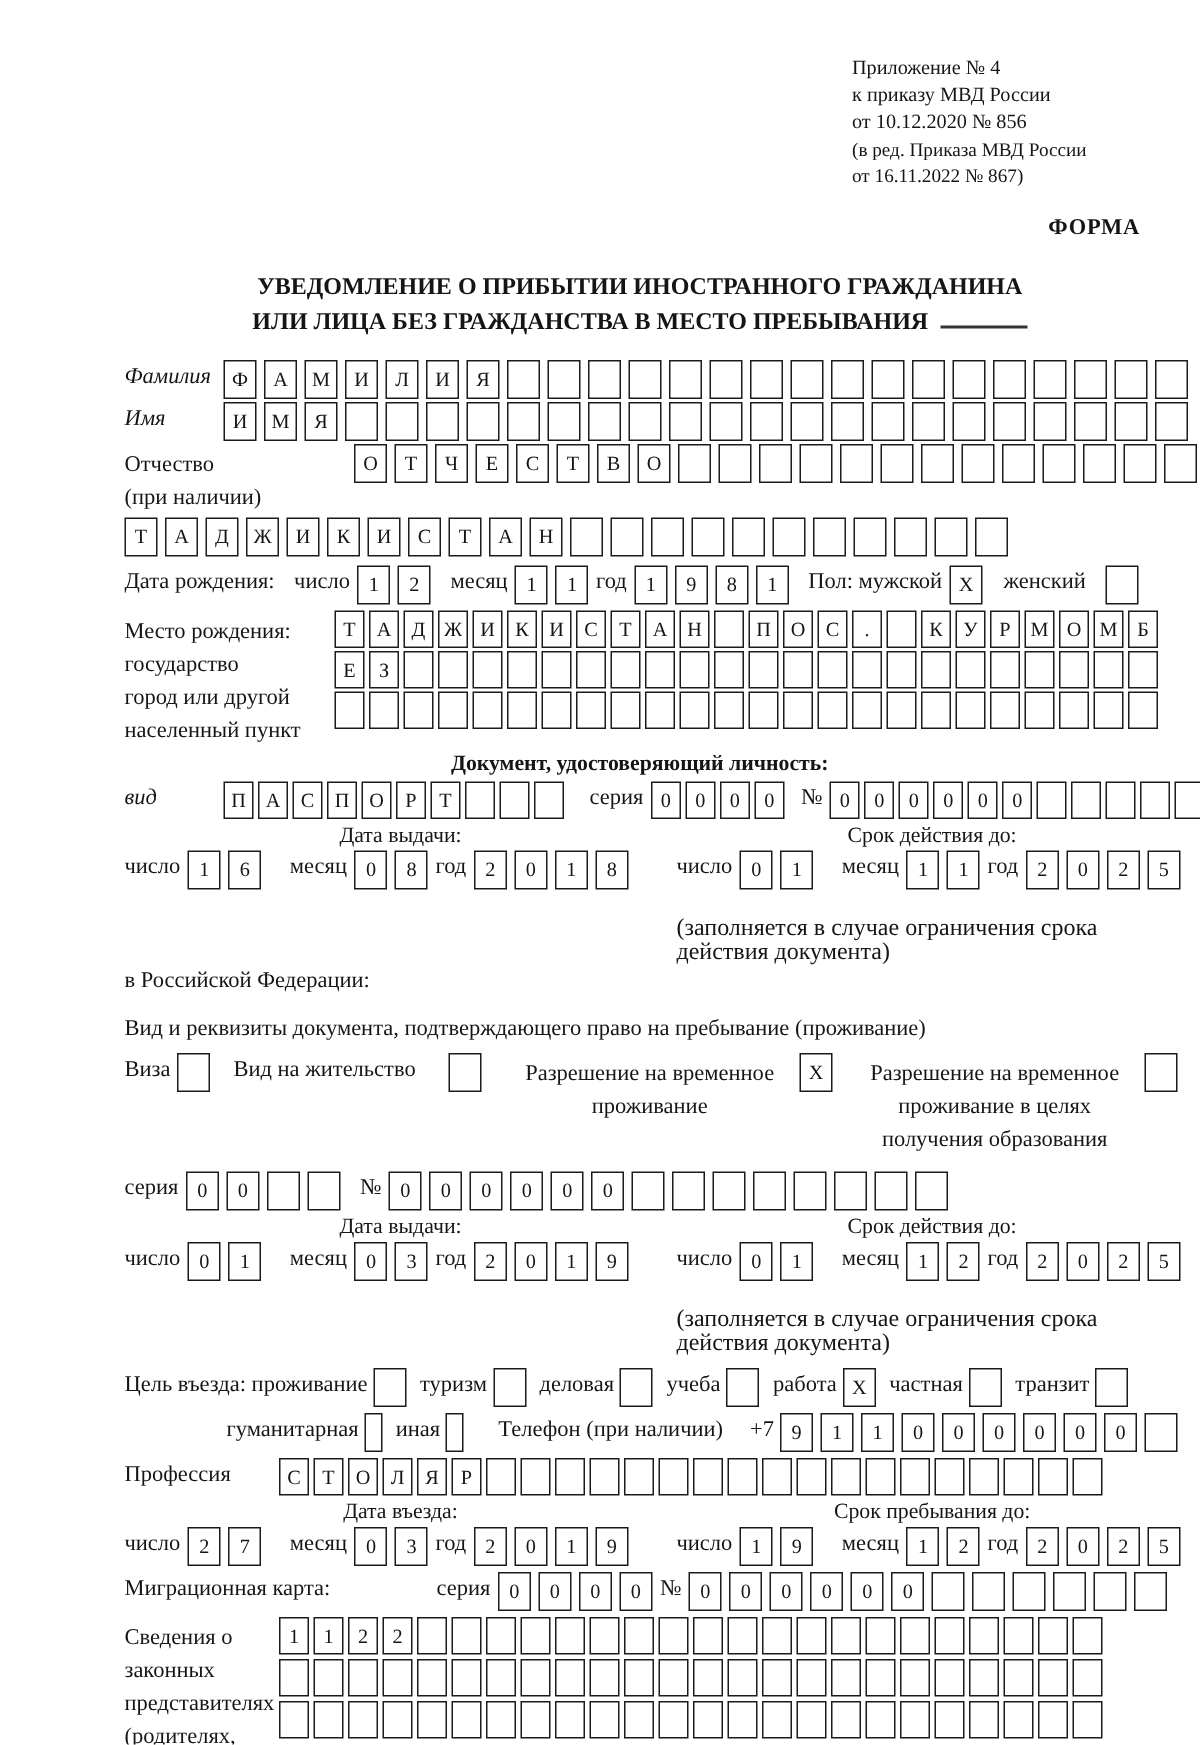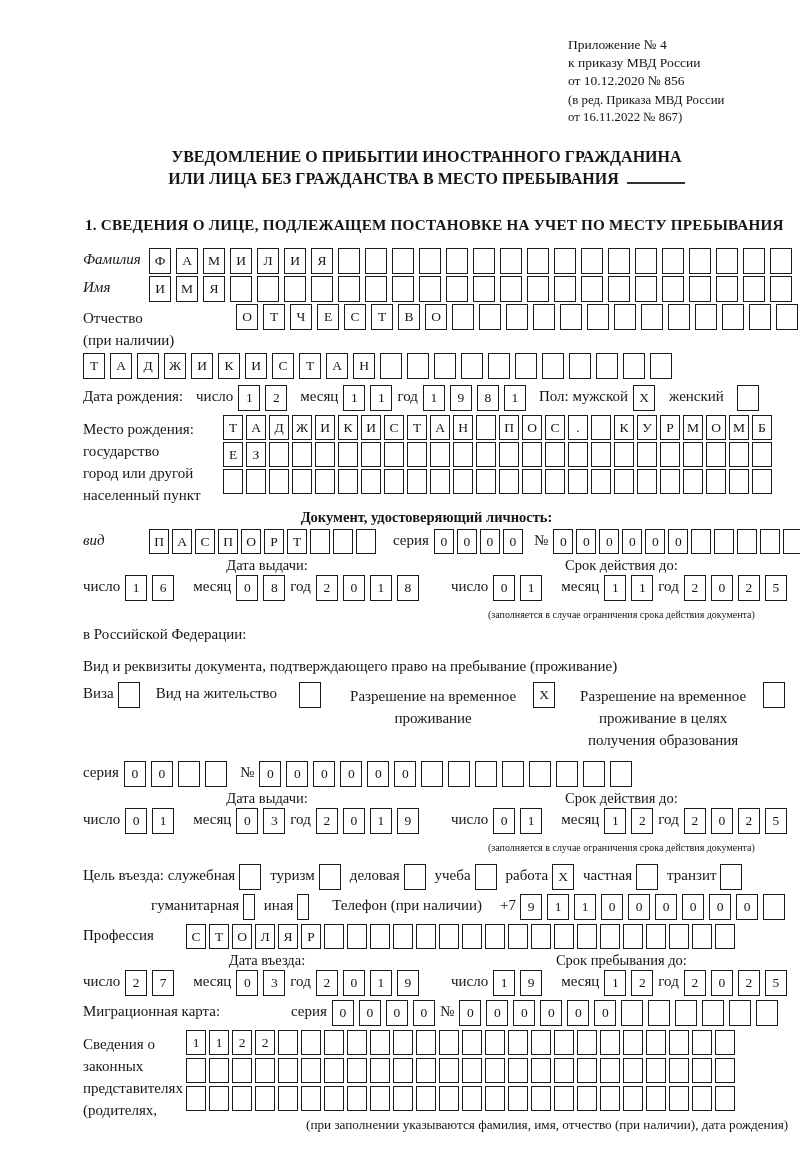--- a/index.html
+++ b/index.html
@@ -36,21 +36,21 @@
 
   .center-b{ text-align:center;font-weight:bold;font-size:14.5px;margin:3px 0 3px -20px;}
 
   
   .dblock{margin-top:2px;}
   .dhalves{display:flex;}
   .dhalf-l{width:368px;flex:none;}
   .dhalf-r{flex:1;}
   .dtitle{text-align:center;font-size:14.5px;line-height:18px;}
   .dfields{display:flex;align-items:flex-start;margin-top:1px;}
-  .dnote{font-size:10px;text-align:center;margin-top:6px;line-height:16px;}
+  .dnote{font-size:16px;text-align:left;margin-top:18px;line-height:16px;}
 
   .plain{line-height:1.55;}
   .permits{display:flex;align-items:flex-start;margin-top:4px;}
   .pgroup{display:flex;align-items:flex-start;}
   .plabel{padding-top:3px;}
   .pml{width:188px;text-align:center;line-height:22px;padding-top:3px;}
 
   .purpose{display:flex;align-items:flex-start;margin-top:8px;}
   .purpose .inlbl{margin-right:4px;}
   .purpose .chk{margin-right:9px;}
@@ -64,28 +64,28 @@
 
   <div class="hdr">
     <div>Приложение № 4</div>
     <div>к приказу МВД России</div>
     <div>от 10.12.2020 № 856</div>
   </div>
   <div class="hdr-sub">
     <div>(в ред. Приказа МВД России</div>
     <div>от 16.11.2022 № 867)</div>
   </div>
+  <div class="forma">ФОРМА</div>
 
   <div class="title">
     <div>УВЕДОМЛЕНИЕ О ПРИБЫТИИ ИНОСТРАННОГО ГРАЖДАНИНА</div>
     <div>
       <span>ИЛИ ЛИЦА БЕЗ ГРАЖДАНСТВА В МЕСТО ПРЕБЫВАНИЯ</span><span class="t-underline"></span>
     </div>
   </div>
-  <div class="sec-head">1. СВЕДЕНИЯ О ЛИЦЕ, ПОДЛЕЖАЩЕМ ПОСТАНОВКЕ НА УЧЕТ ПО МЕСТУ ПРЕБЫВАНИЯ</div>
 
   <div style="margin-top:14px;">
 
     <div class="frow">
       <span class="lbl w66">Фамилия</span>
       <span class="cellrow">
           <span class="cell">Ф</span>
           <span class="cell">А</span>
           <span class="cell">М</span>
           <span class="cell">И</span>
@@ -495,21 +495,21 @@
                 <span class="cell">2</span>
                 <span class="cell">5</span>
               </span>
           </div>
           <div class="dnote">(заполняется в случае ограничения срока действия документа)</div>
         </div>
       </div>
     </div>
 
     <div class="purpose">
-      <span class="inlbl">Цель въезда: служебная</span>
+      <span class="inlbl">Цель въезда: проживание</span>
       <span class="chk"></span>
       <span class="inlbl">туризм</span>
       <span class="chk"></span>
       <span class="inlbl">деловая</span>
       <span class="chk"></span>
       <span class="inlbl">учеба</span>
       <span class="chk"></span>
       <span class="inlbl">работа</span>
       <span class="chk">X</span>
       <span class="inlbl">частная</span>

